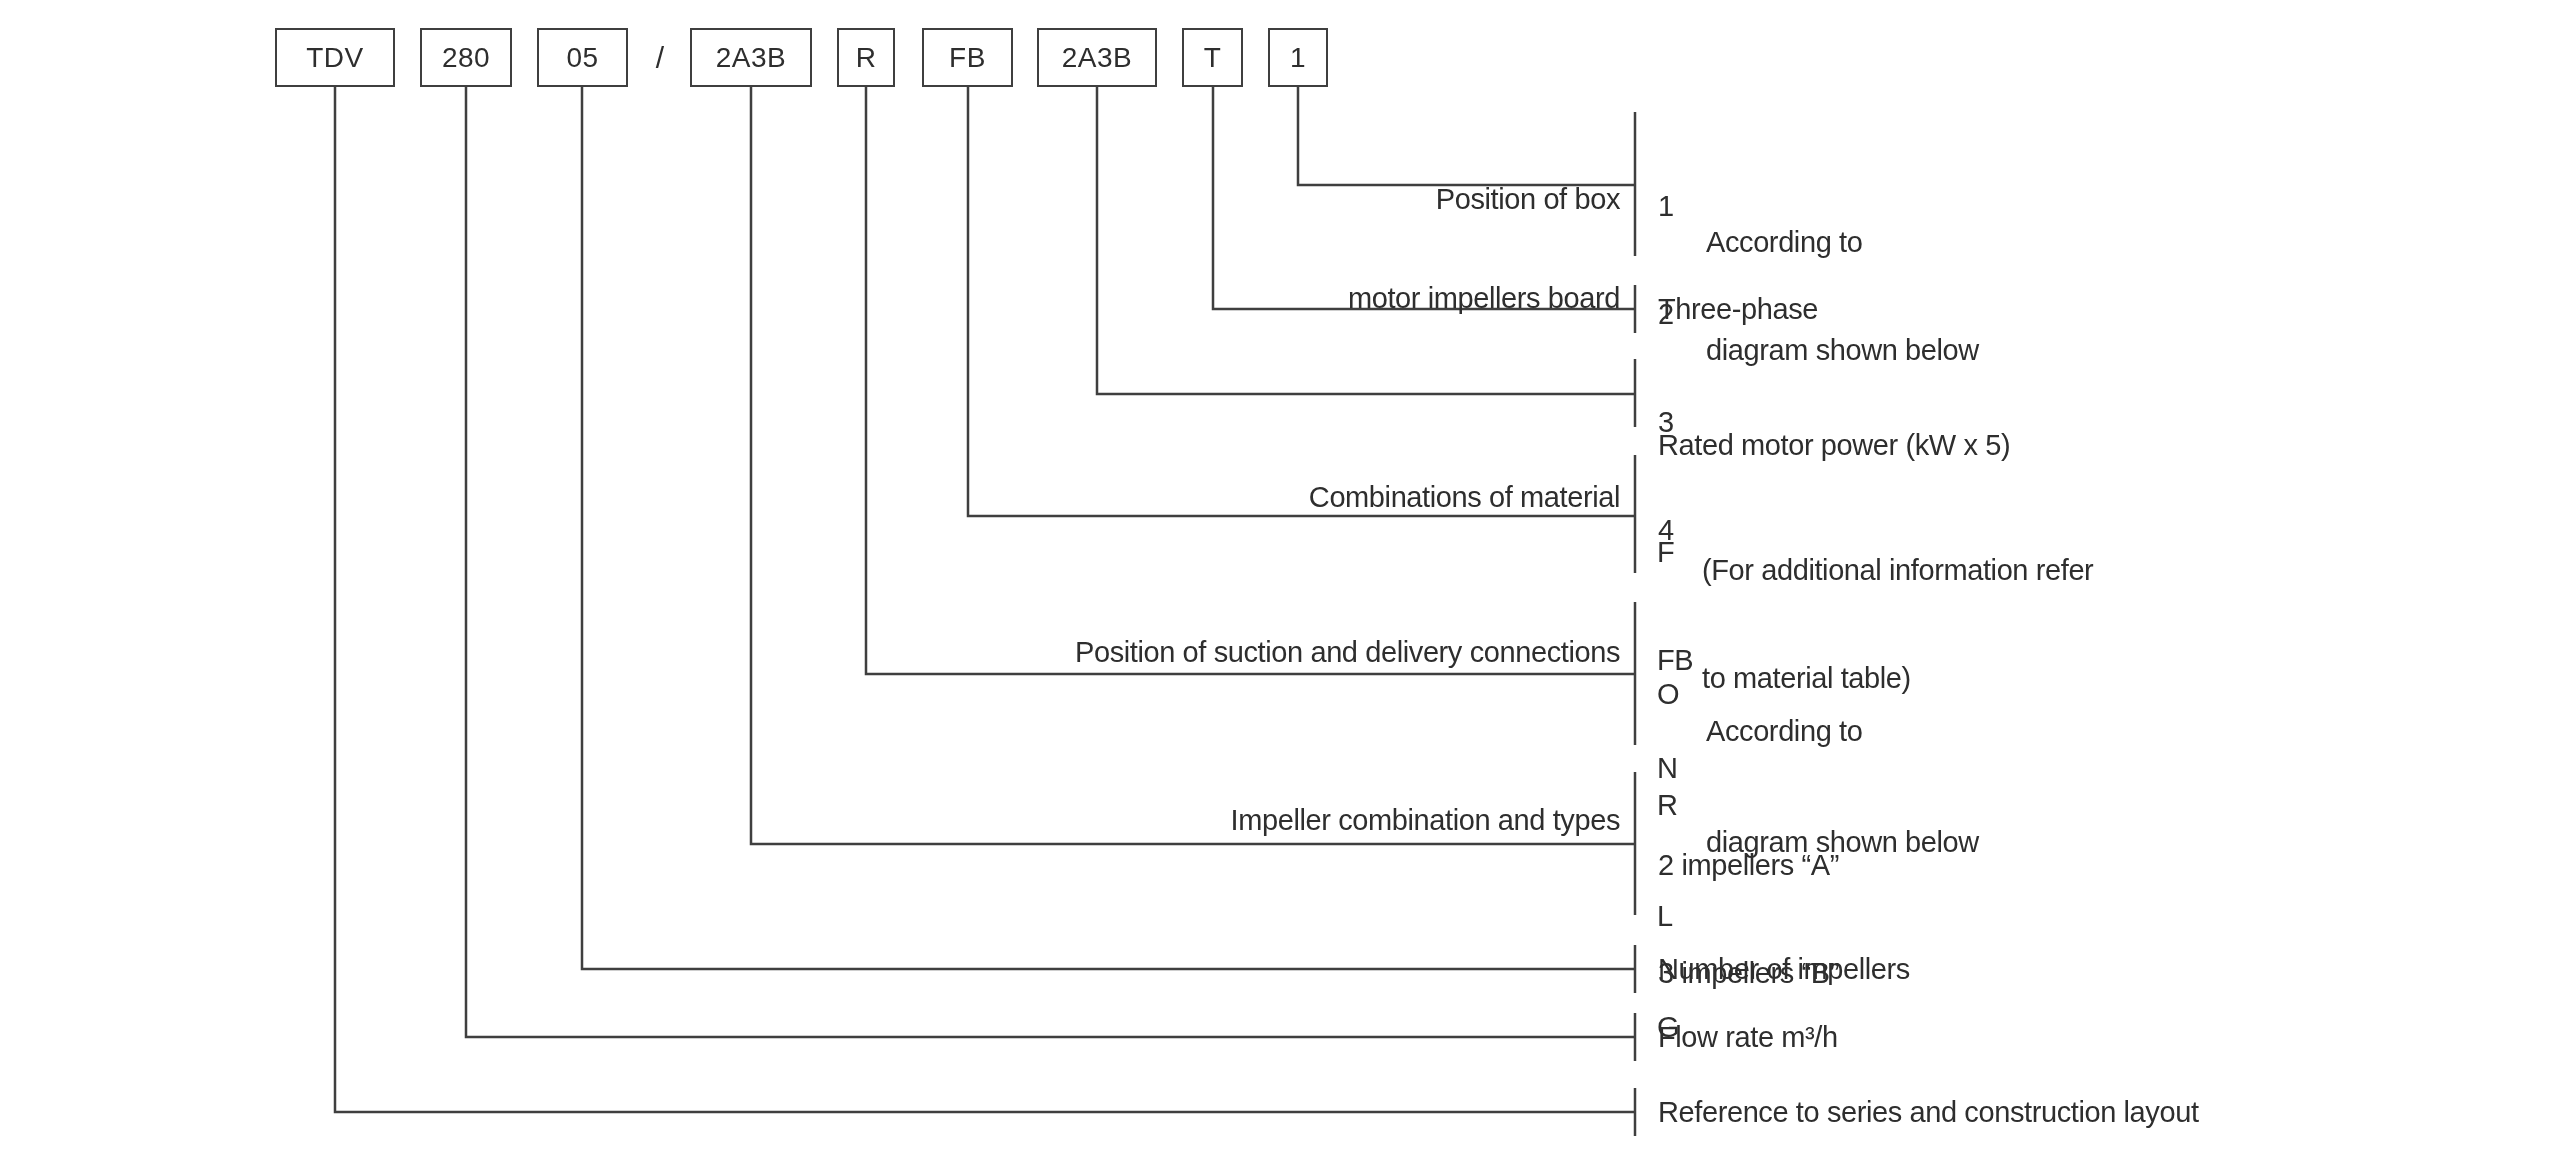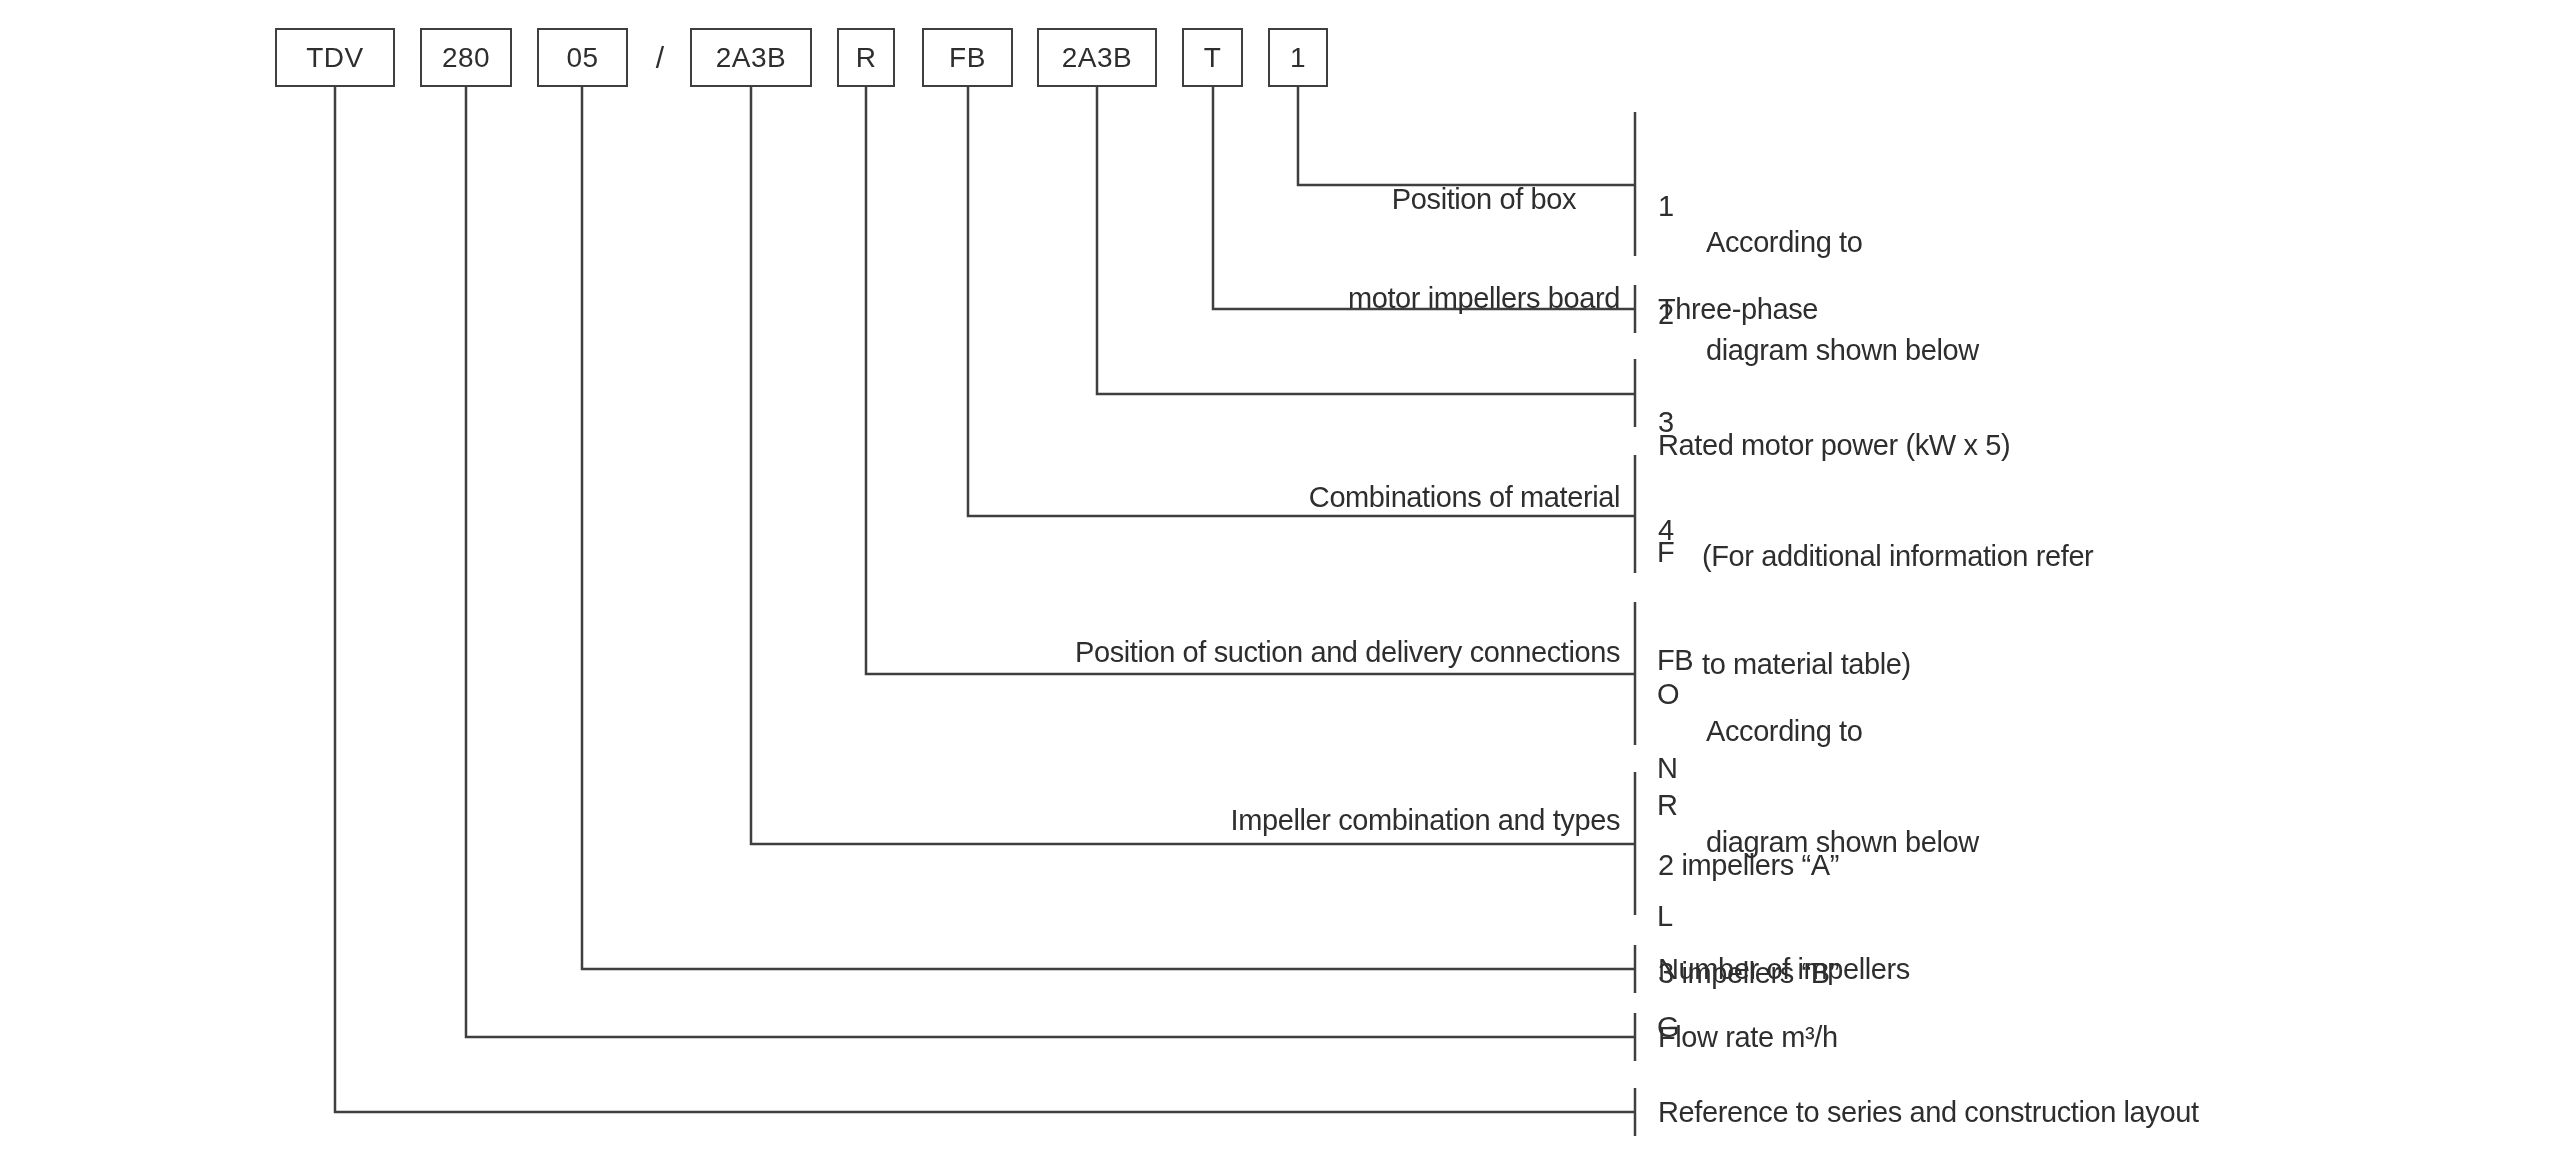--- a/index.html
+++ b/index.html
@@ -11,21 +11,21 @@
   .code-box{
     position:absolute;top:28px;height:59px;box-sizing:border-box;
     border:2.5px solid #3f3f3f;display:flex;align-items:center;justify-content:center;
     font-size:28px;letter-spacing:0.5px;text-align:center;
   }
   .code-sep{
     position:absolute;top:28px;height:59px;display:flex;align-items:center;justify-content:center;
     font-size:30px;
   }
   .txt{position:absolute;font-size:29px;letter-spacing:-0.4px;white-space:pre;}
-  .right-label{text-align:center;}
+  .right-label{text-align:right;}
 </style>
 </head>
 <body>
 
 <div class="canvas">
 
   <svg class="lines-layer" viewBox="0 0 2560 1156" xmlns="http://www.w3.org/2000/svg" fill="none" stroke="#3f3f3f" stroke-width="2.5">
 
     <polyline points="1298,87 1298,185 1635,185"></polyline>
     <polyline points="1213,87 1213,309 1635,309"></polyline>
@@ -79,21 +79,21 @@
   <div class="txt" style="left:1658px;top:360px;line-height:34px">
     <div>Rated motor power (kW x 5)</div>
   </div>
 
   <div class="txt right-label" style="right:940px;top:480px;line-height:34px">Combinations of material</div>
   <div class="txt" style="left:1657px;top:462px;line-height:36px">
     <div>F</div>
     <div>FB</div>
     <div>N</div>
   </div>
-  <div class="txt" style="left:1702px;top:466px;line-height:36px">
+  <div class="txt" style="left:1702px;top:480px;line-height:36px">
     <div>(For additional information refer</div>
     <div>to material table)</div>
   </div>
 
   <div class="txt right-label" style="right:940px;top:635px;line-height:34px">Position of suction and delivery connections</div>
   <div class="txt" style="left:1657px;top:602px;line-height:37px">
     <div>O</div>
     <div>R</div>
     <div>L</div>
     <div>G</div>

